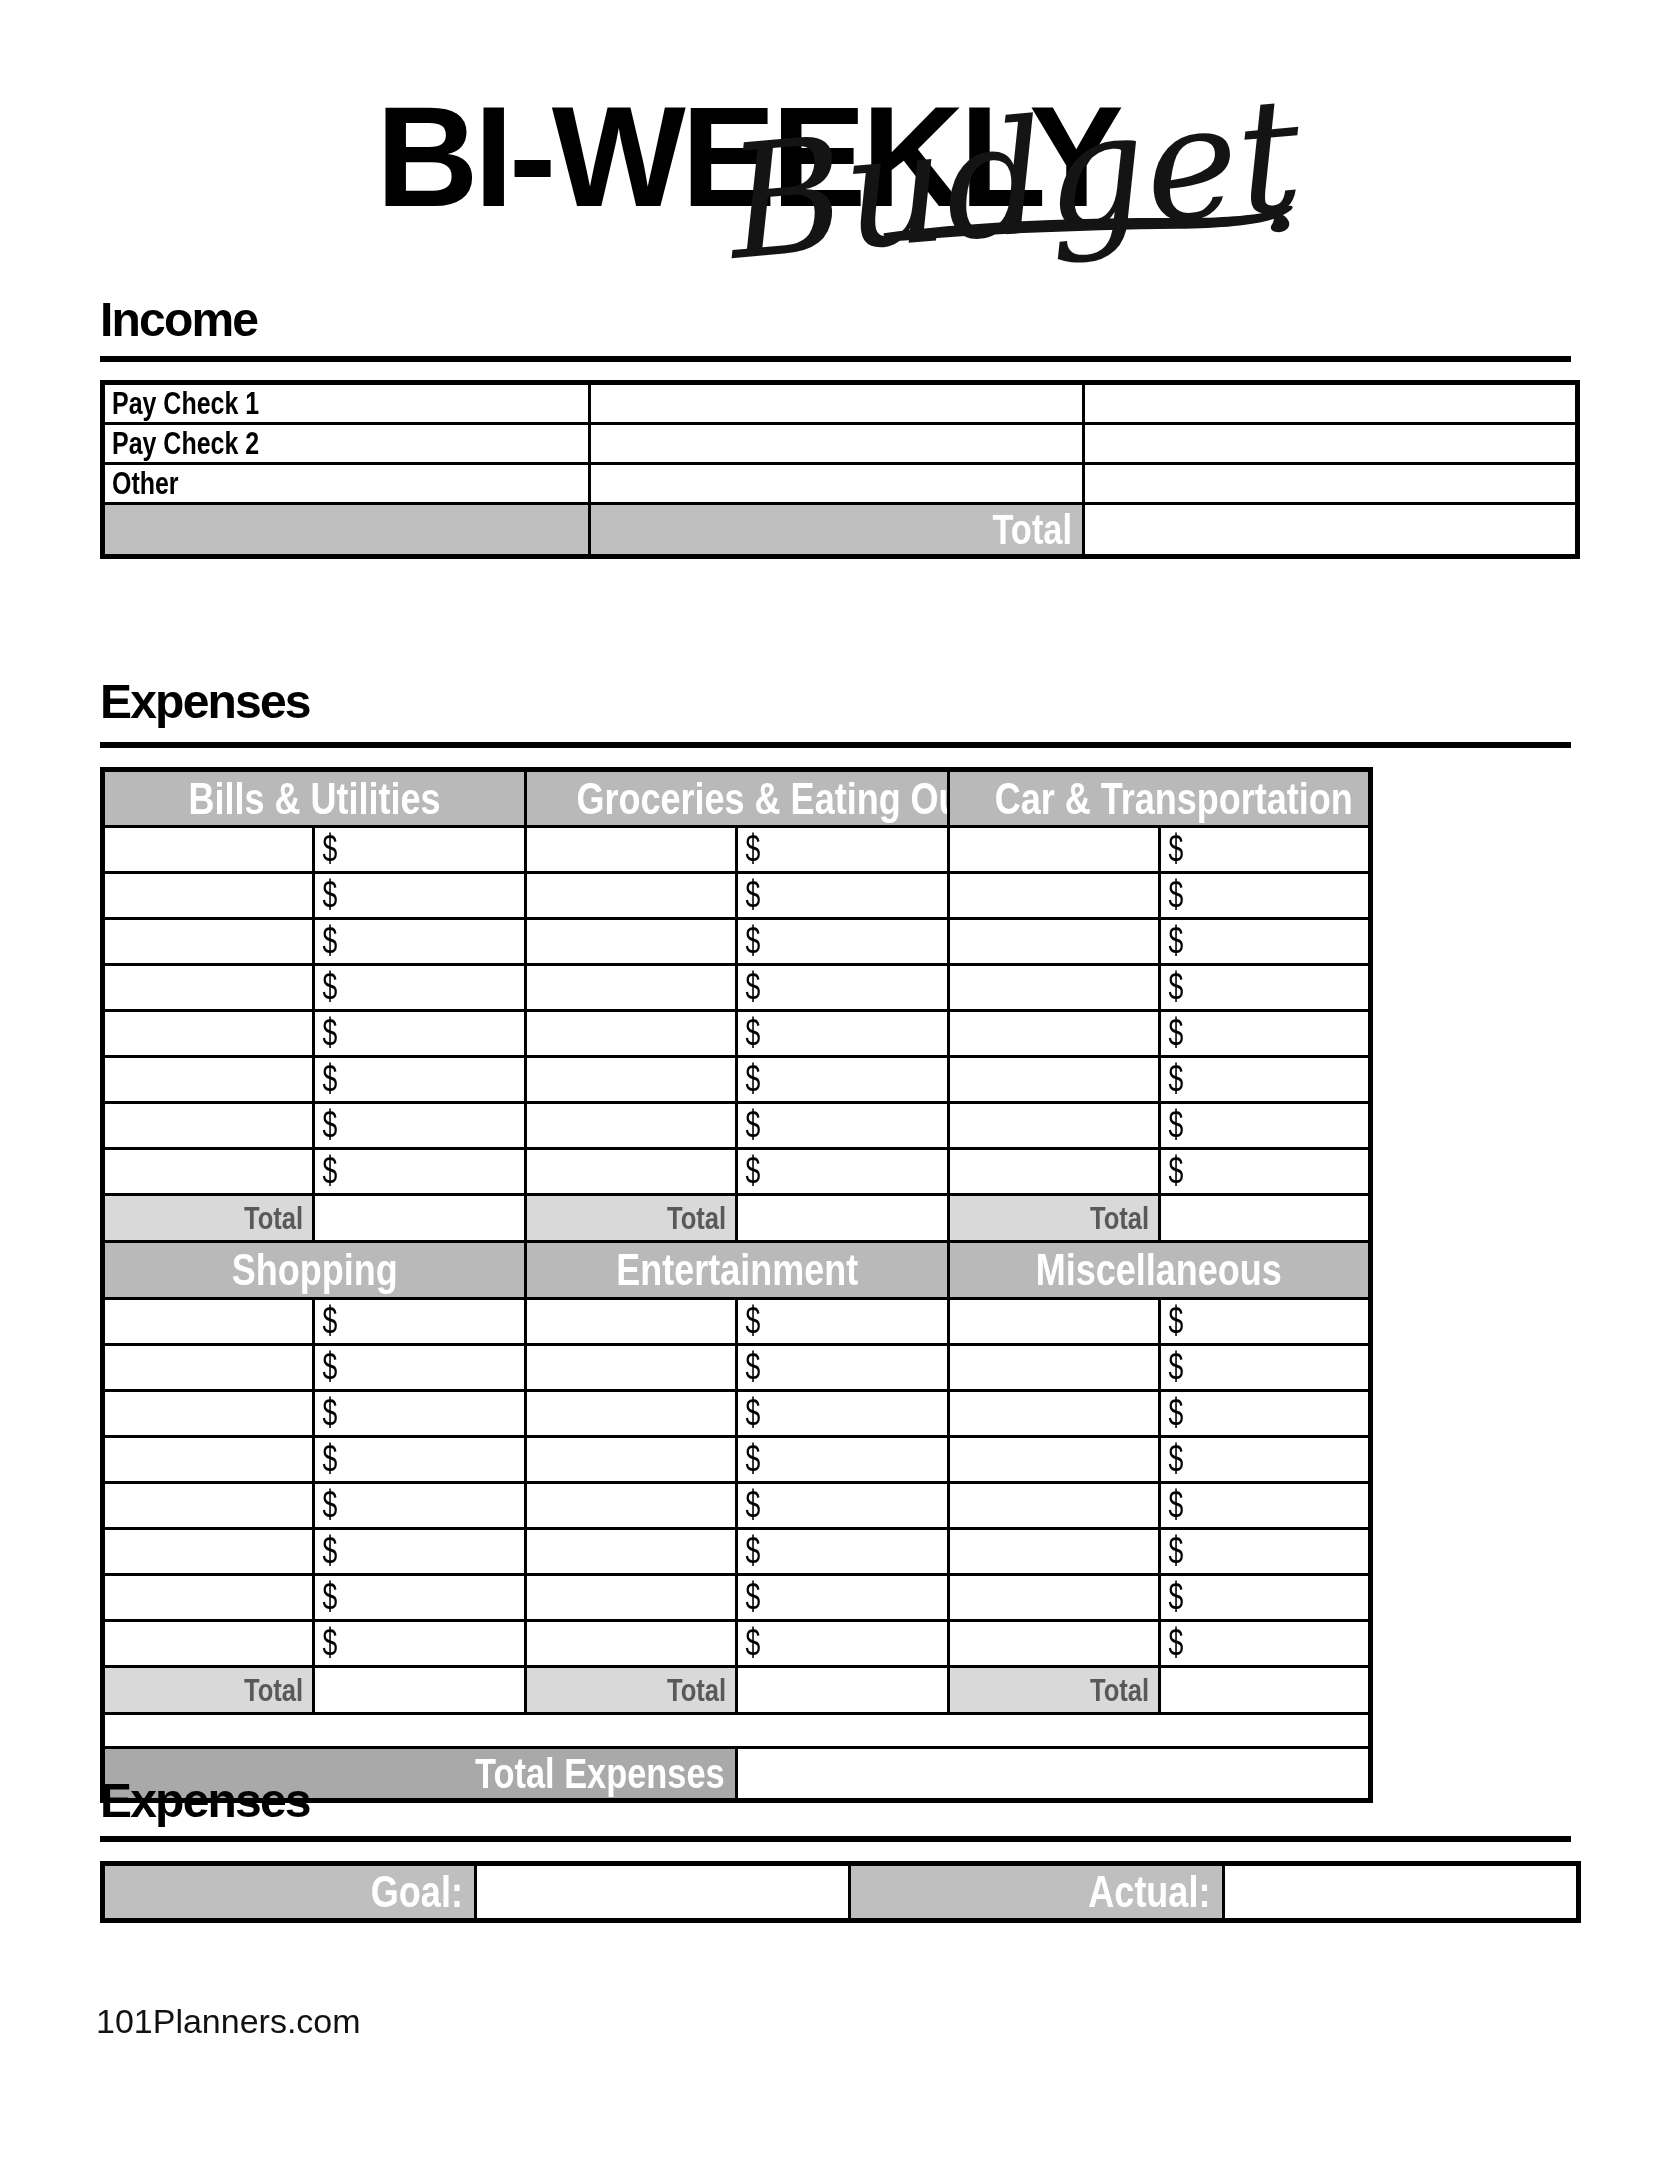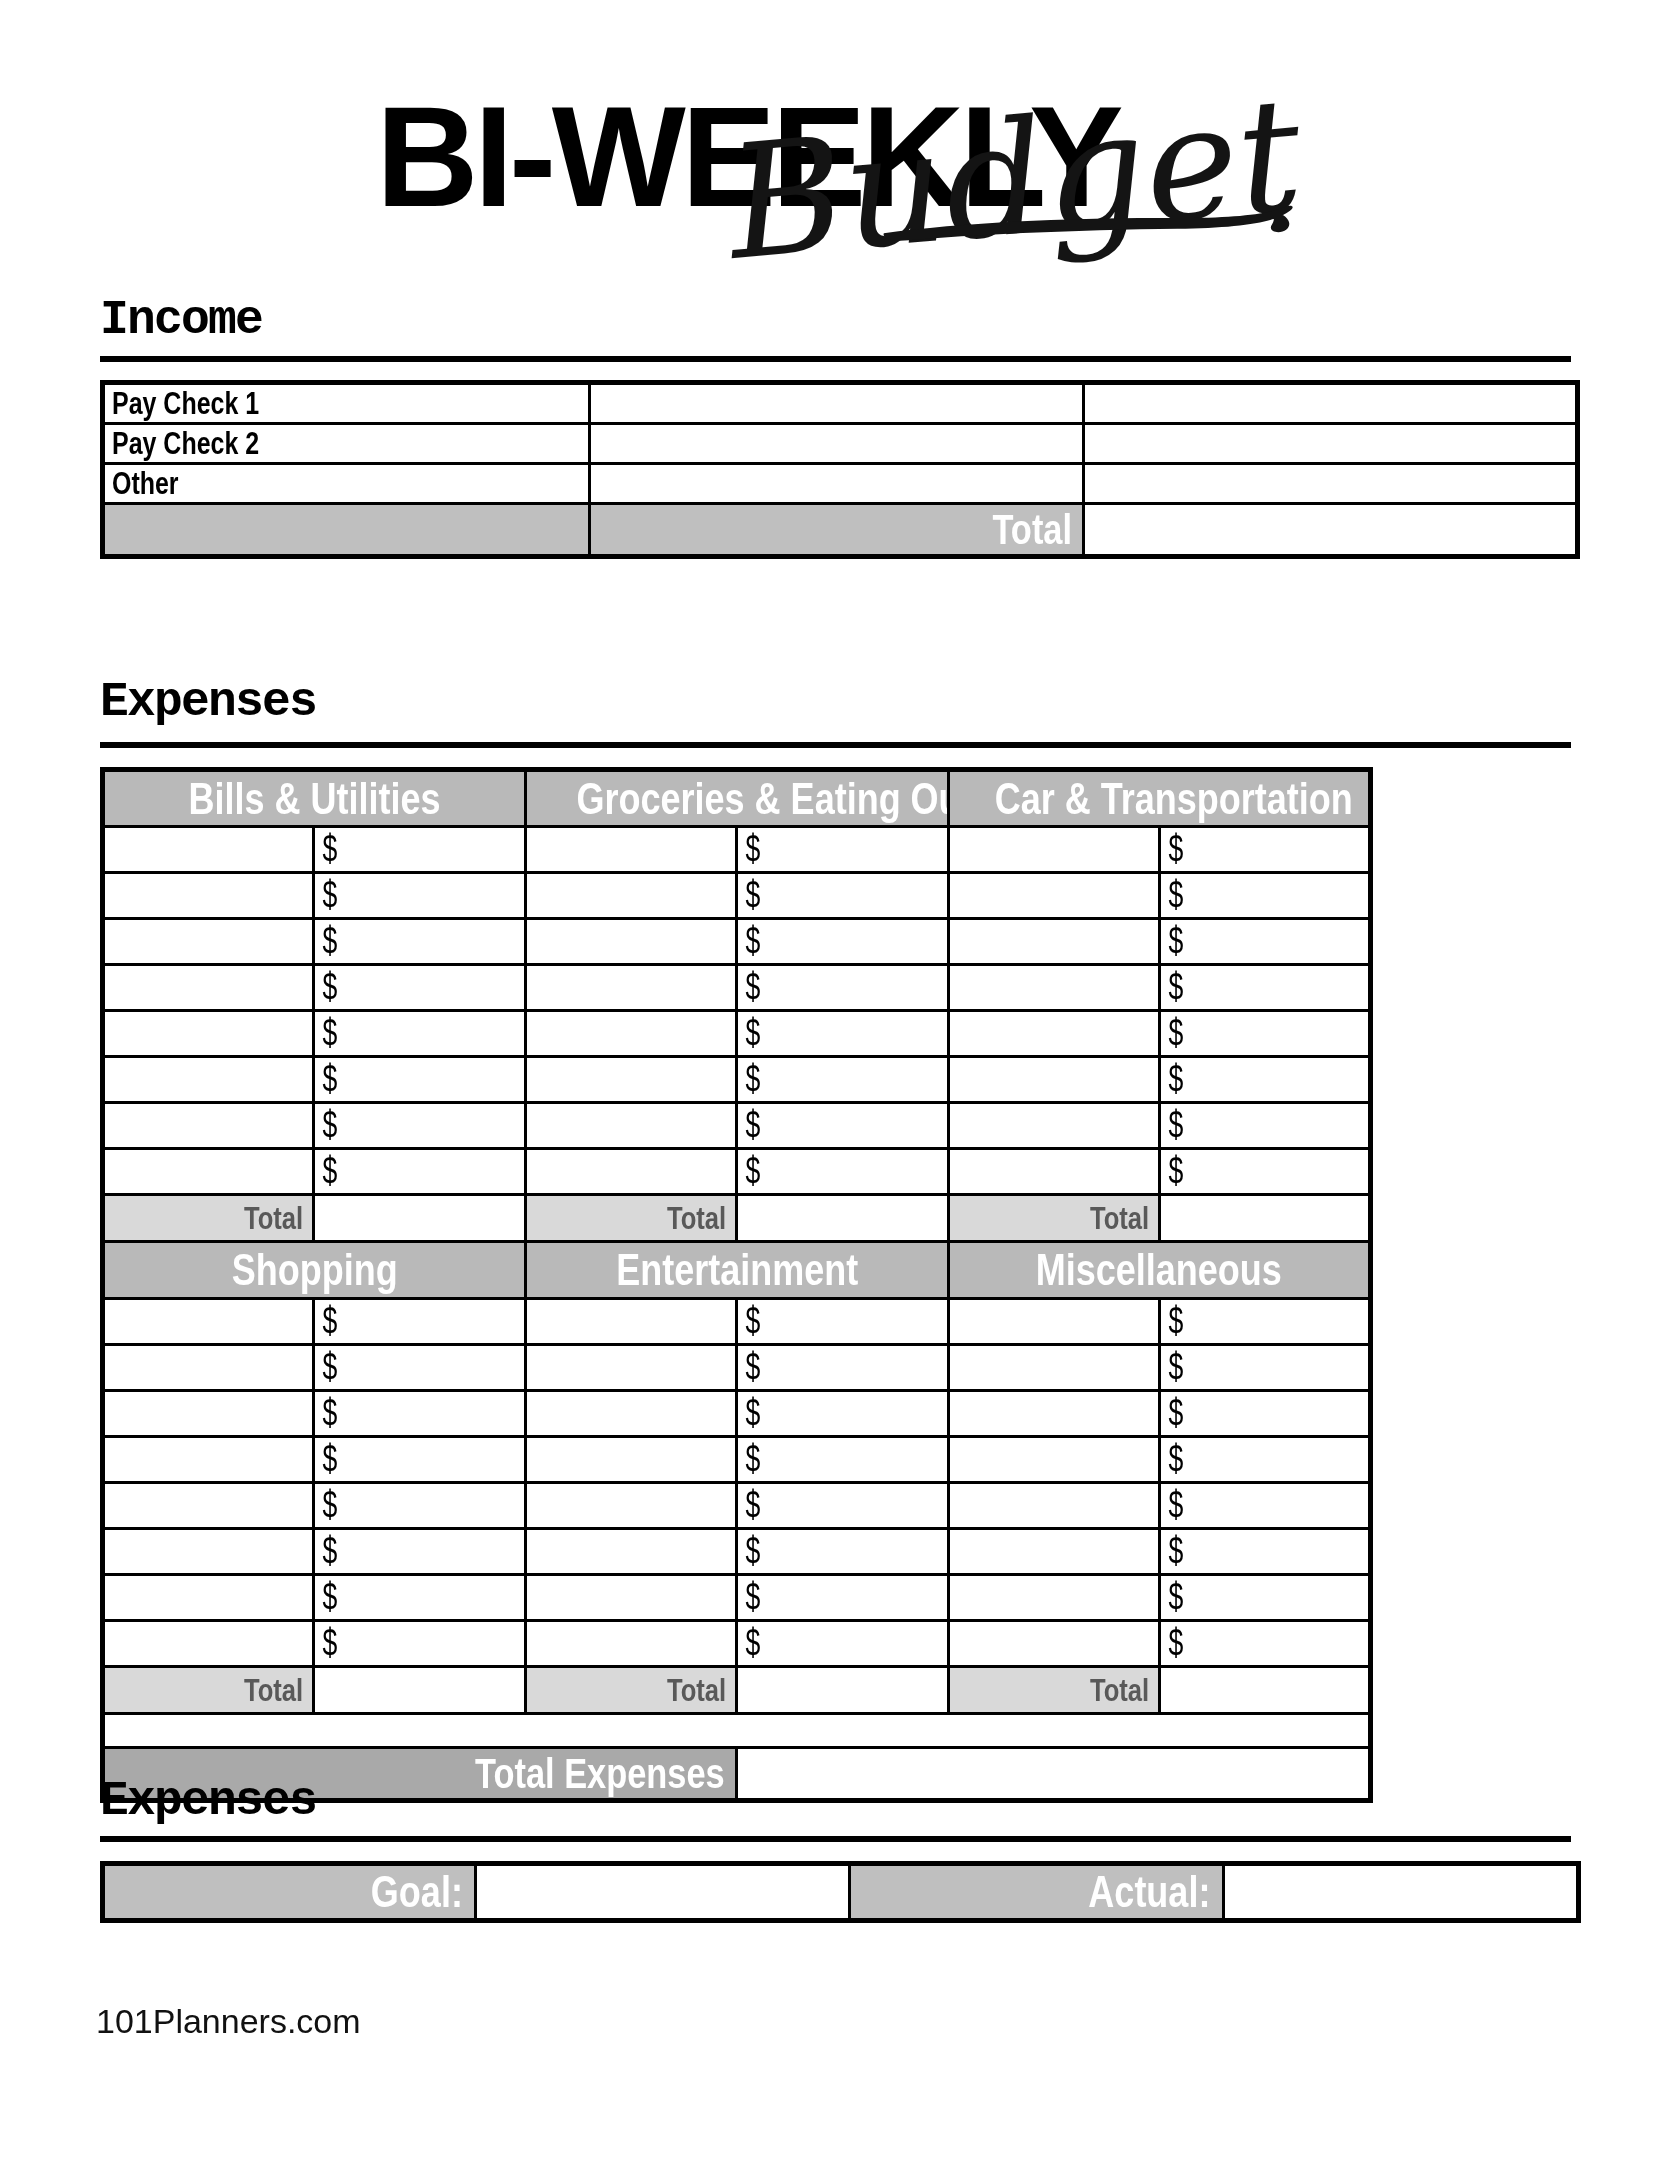--- a/index.html
+++ b/index.html
@@ -16,21 +16,21 @@
   .title-script{
     position:absolute; left:736px; top:125px;
     font-family:"DejaVu Serif", serif; font-style:italic;
     font-size:157px; line-height:1; color:#141414; white-space:nowrap;
     transform:rotate(-5deg); transform-origin:left bottom;
   }
   .title-tail{position:absolute; left:882px; top:199px;}
   
   .sec-head{
     position:absolute; left:100px; font-size:48px; font-weight:bold;
-    letter-spacing:-1.8px; color:#000; line-height:1.1; white-space:nowrap;font-family:Liberation Mono, monospace;
+    letter-spacing:-1.8px; color:#000; line-height:1.1; white-space:nowrap;
   }
   .sec-rule{position:absolute; left:100px; width:1471px; height:6.3px; background:#000;}
   
   table{border-collapse:collapse; table-layout:fixed; position:absolute;}
   table{border:5.4px solid #000;}
   td{border:3.6px solid #000; padding:0; vertical-align:middle; overflow:hidden;}
   .t-income{left:100px; top:380px; width:1476px;}
   .t-expenses{left:100px; top:767px; width:1270px;}
   .t-savings{left:100px; top:1861px; width:1476px;}
   .bg-head{background:#bfbfbf;}

